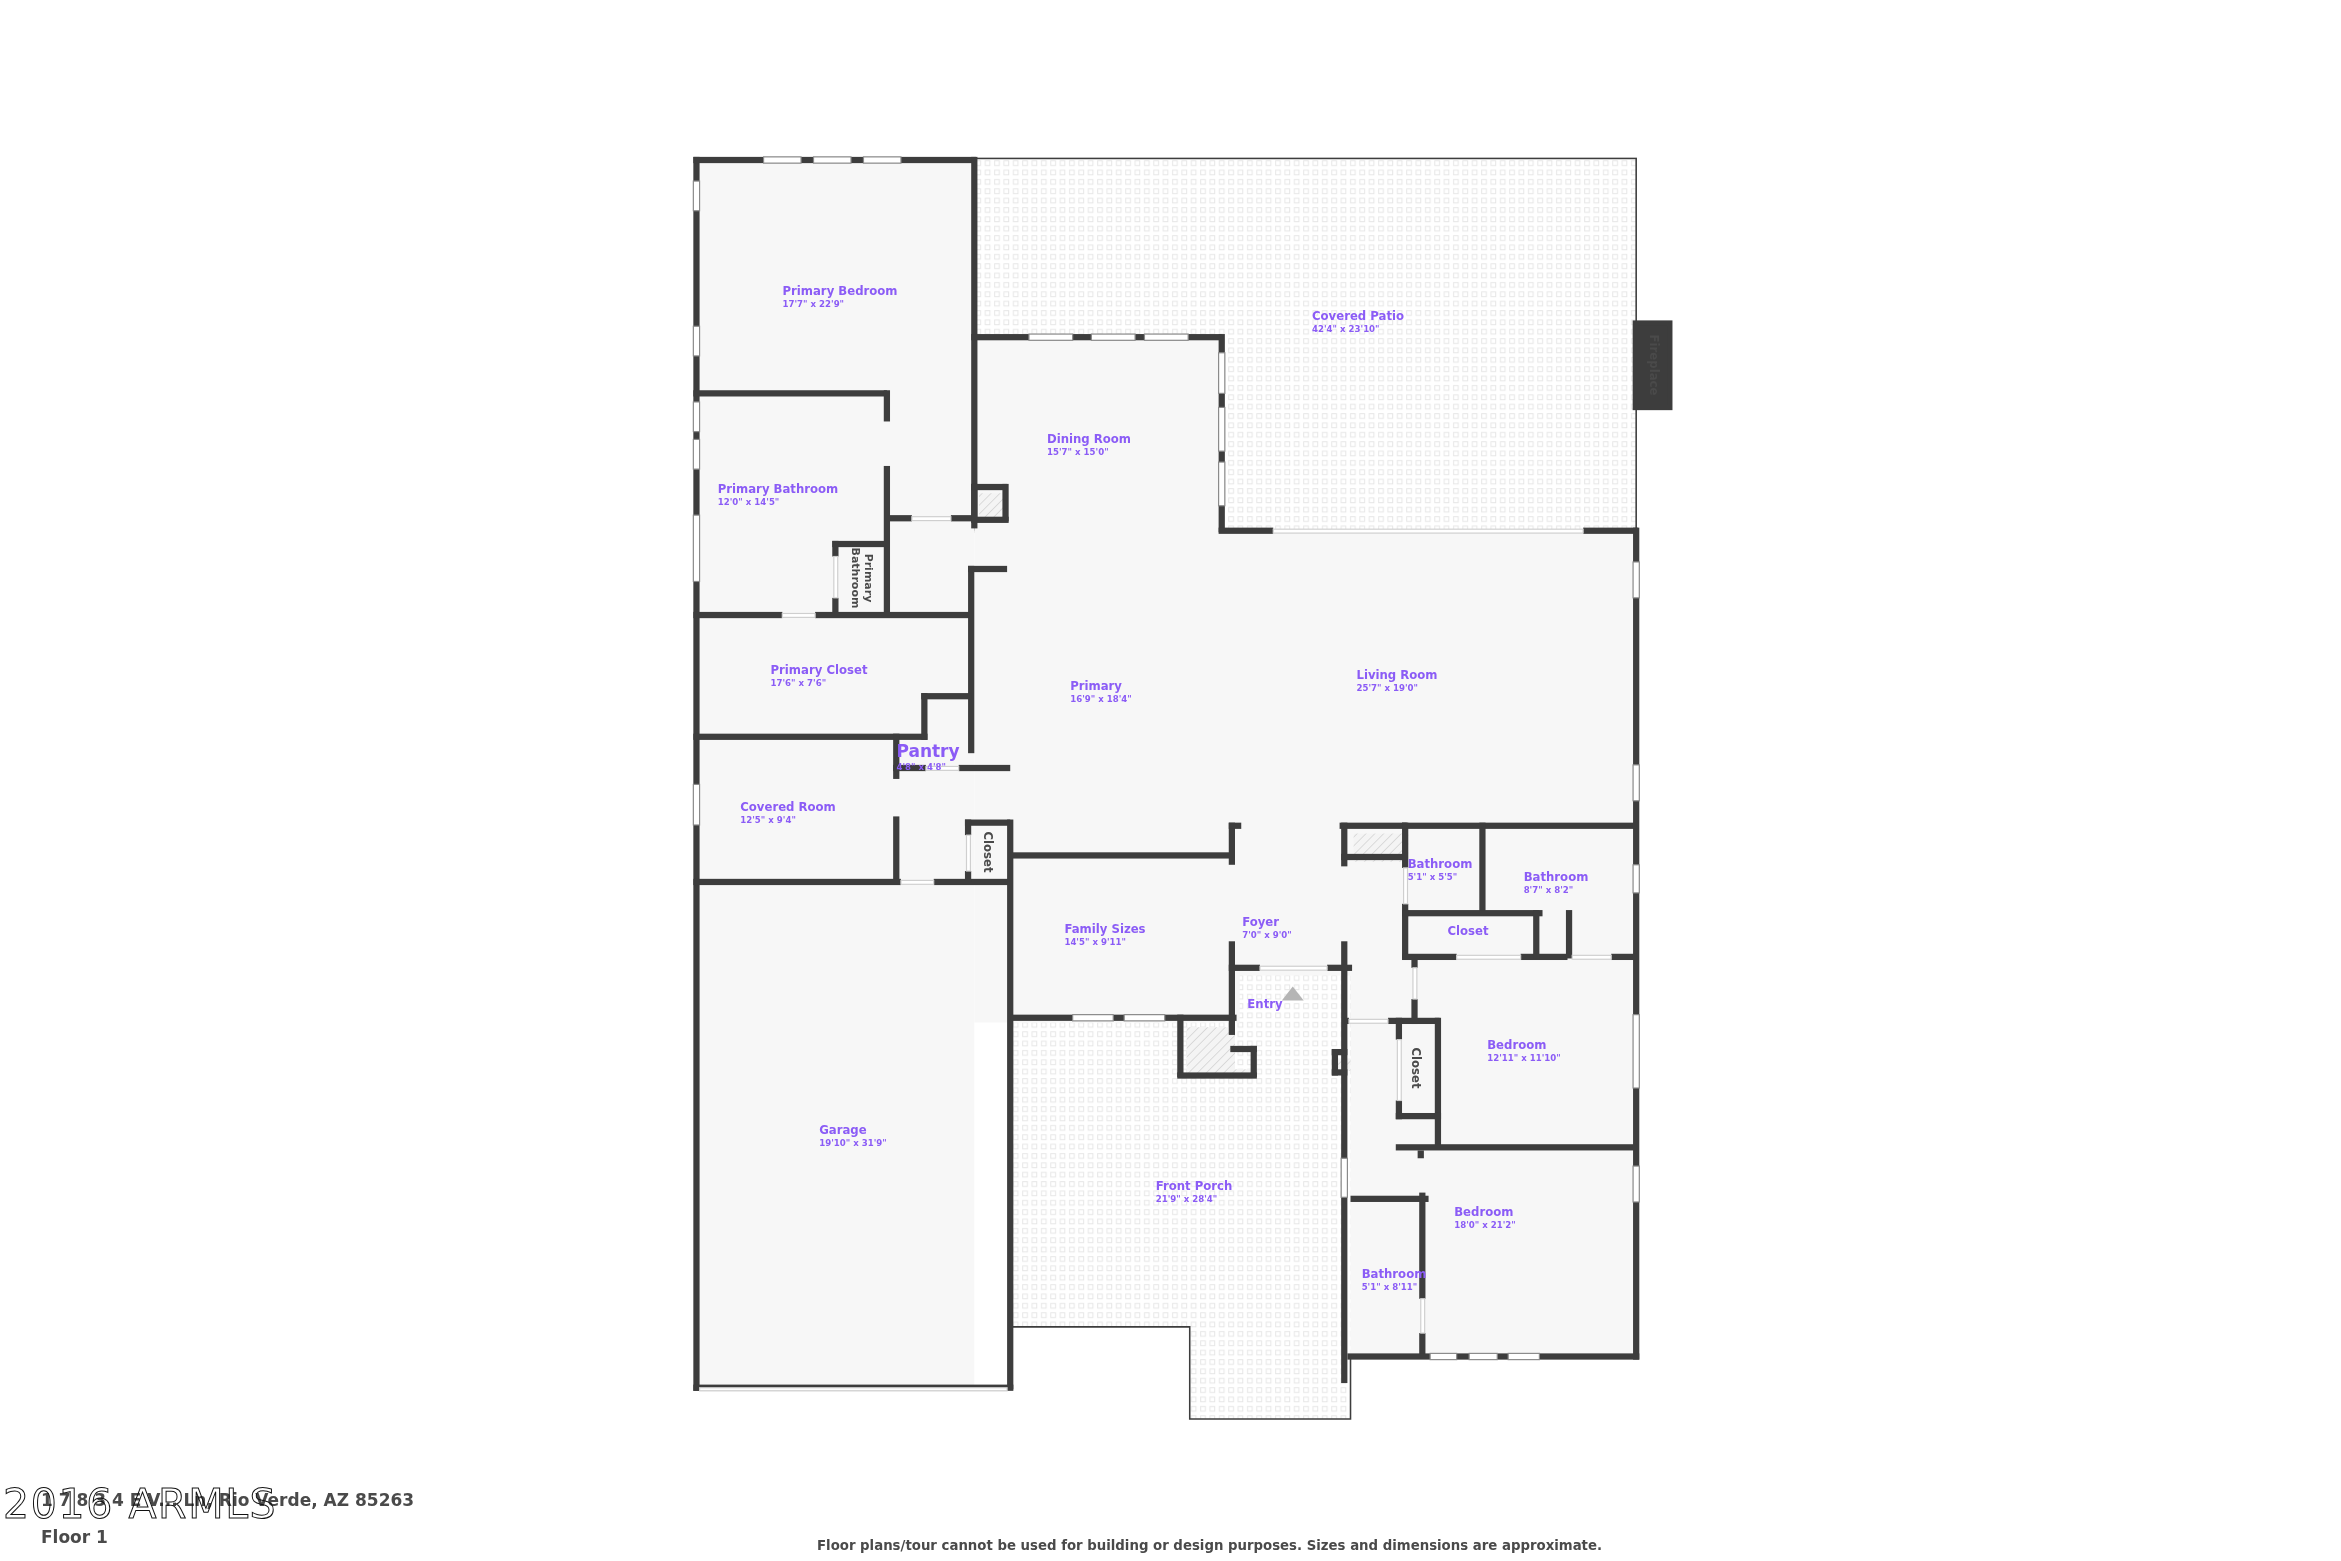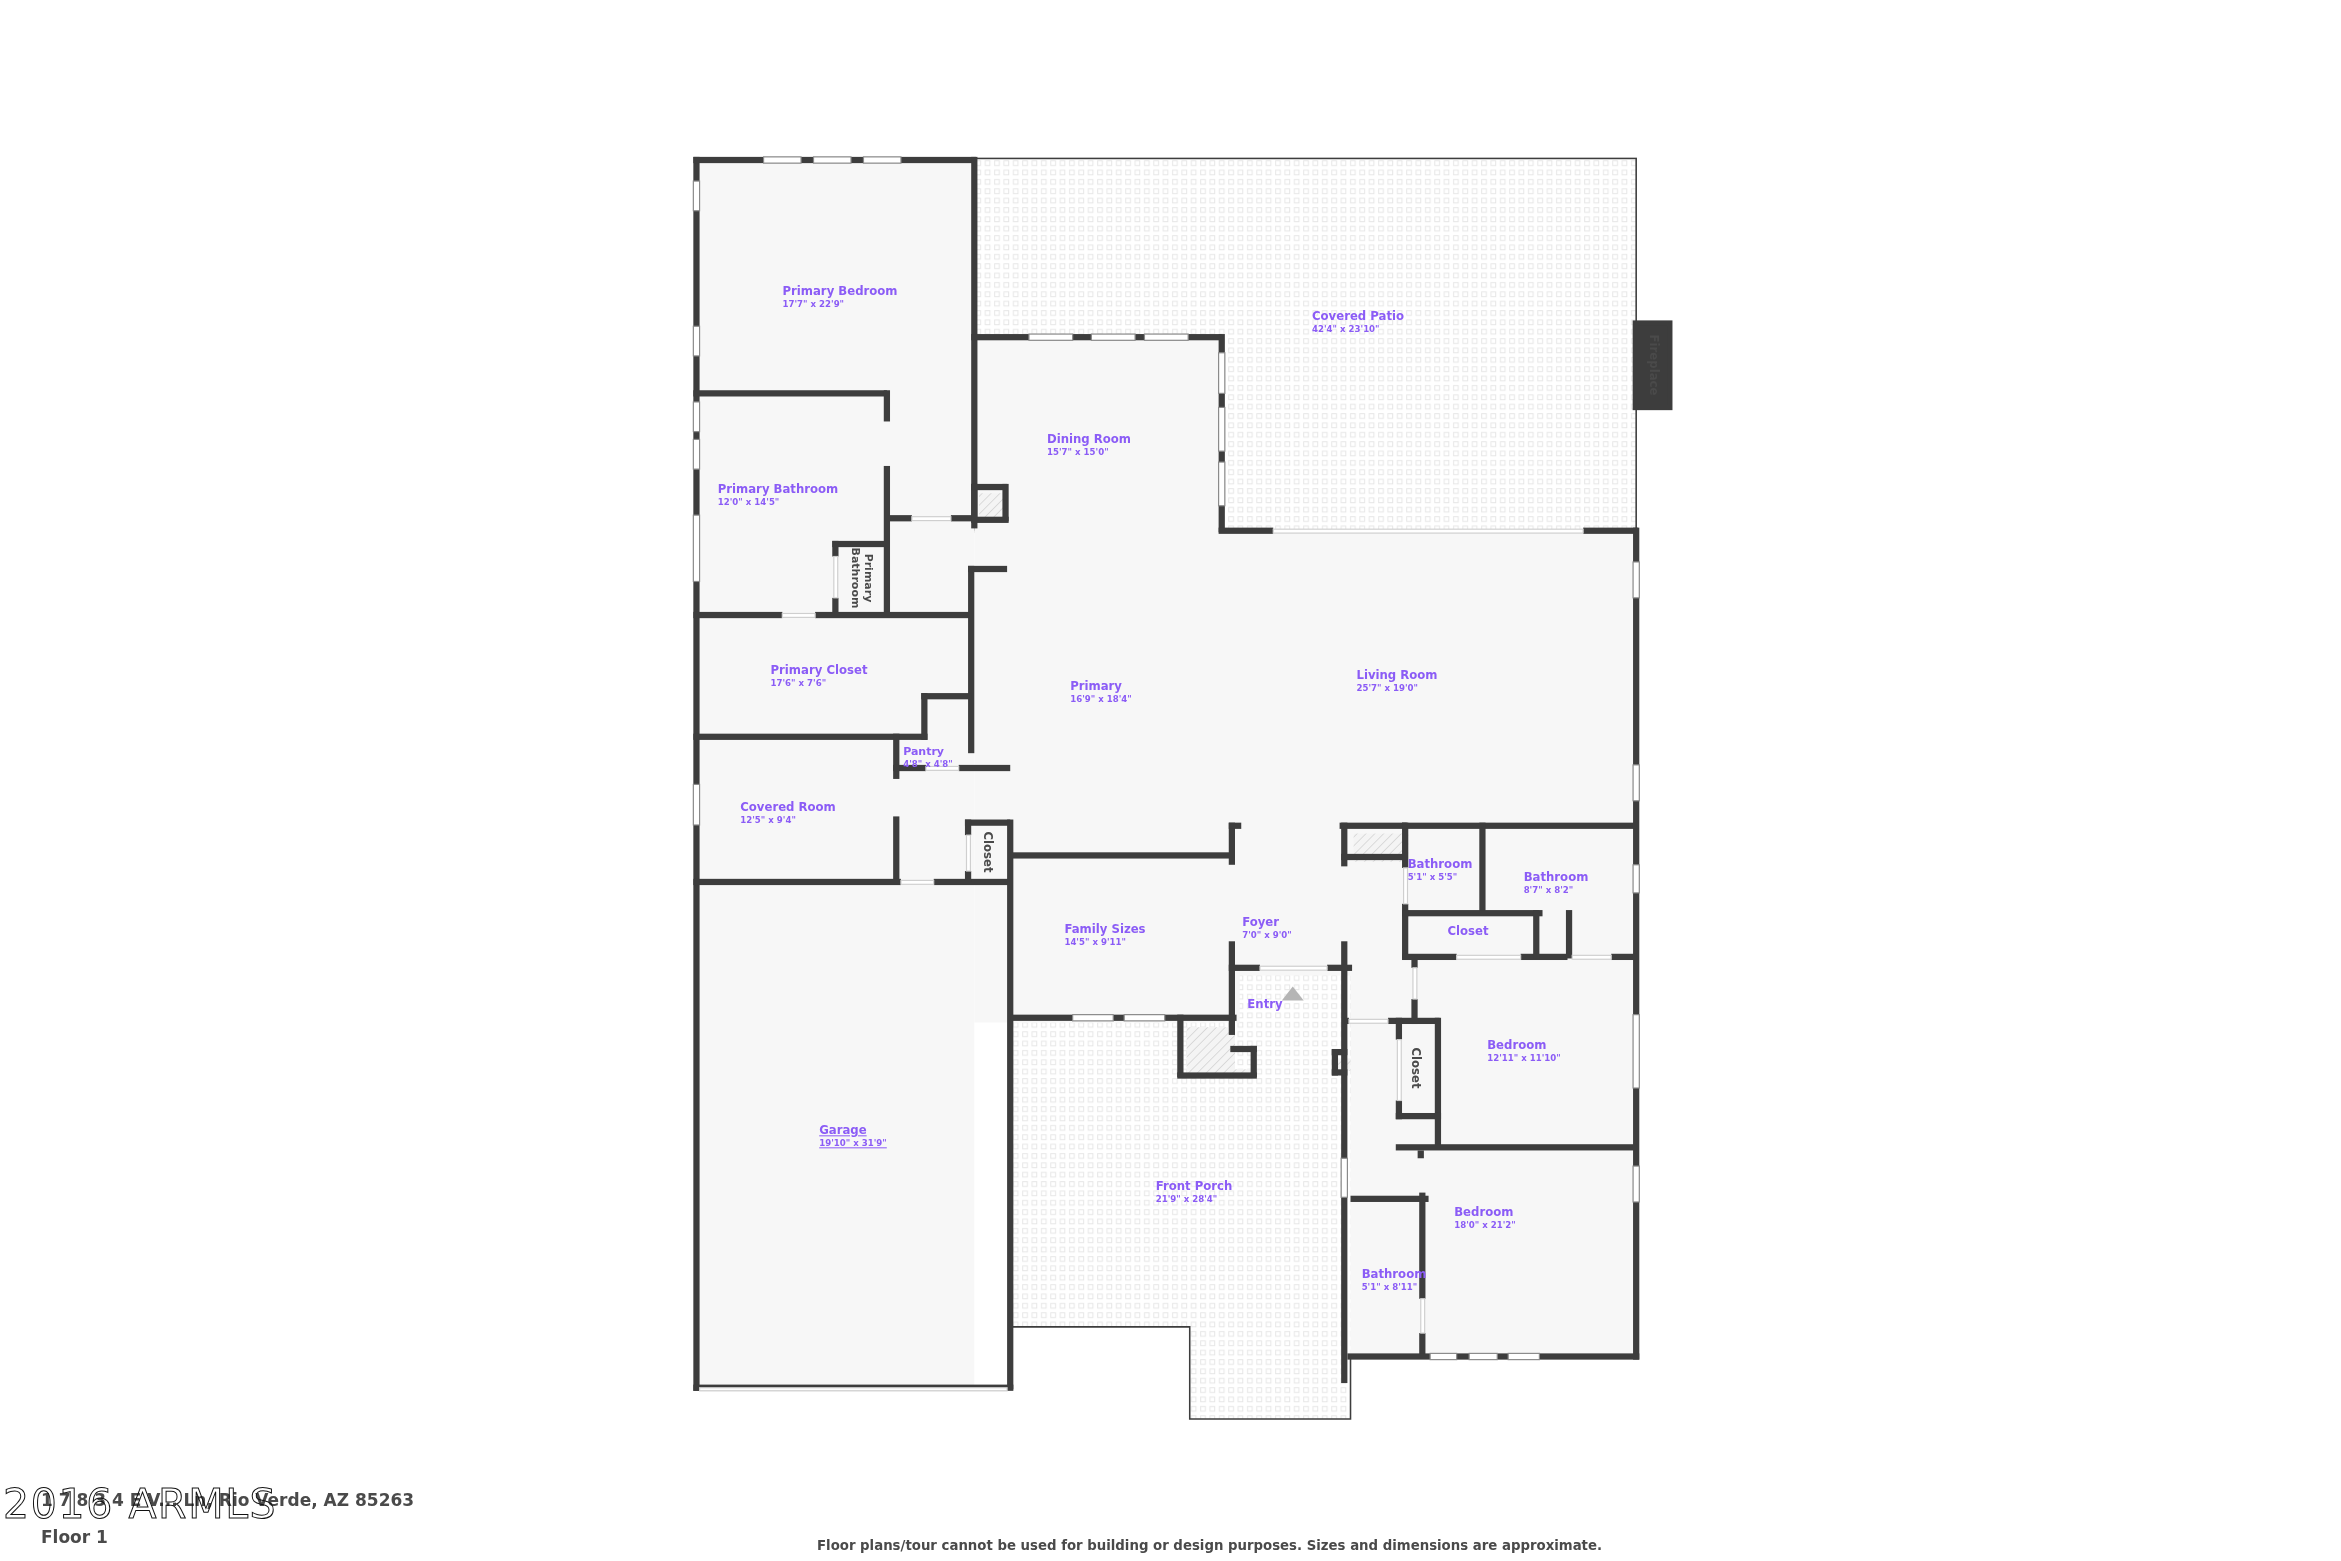--- a/index.html
+++ b/index.html
@@ -254,21 +254,21 @@
 </div>
 <div class="lbl" style="left:1101px;top:692px;">
   <span class="n">Primary</span>
   <span class="d">16'9" x 18'4"</span>
 </div>
 <div class="lbl" style="left:1397px;top:681px;">
   <span class="n">Living Room</span>
   <span class="d">25'7" x 19'0"</span>
 </div>
 <div class="lbl" style="left:928px;top:757px;font-size:0;">
-  <span class="n" style="font-size: 11px;">Pantry</span>
+  <span class="n" style="font-size: 17px;">Pantry</span>
   <span class="d" style="font-size: 8.6px;">4'8" x 4'8"</span>
 </div>
 <div class="lbl" style="left:788px;top:813px;">
   <span class="n">Covered Room</span>
   <span class="d">12'5" x 9'4"</span>
 </div>
 <div class="vlbl" style="left:987px;top:852px;">
   <span>Closet</span>
 </div>
 <div class="lbl" style="left:1105px;top:935px;">
@@ -301,21 +301,21 @@
   <span>Closet</span>
 </div>
 <div class="lbl" style="left:1485px;top:1218px;">
   <span class="n">Bedroom</span>
   <span class="d">18'0" x 21'2"</span>
 </div>
 <div class="lbl" style="left:1394px;top:1280px;">
   <span class="n">Bathroom</span>
   <span class="d">5'1" x 8'11"</span>
 </div>
-<div class="lbl" style="left:853px;top:1136px;text-decoration:underline;">
+<div class="lbl" style="left:853px;top:1136px;">
   <span class="n">Garage</span>
   <span class="d">19'10" x 31'9"</span>
 </div>
 <div class="lbl" style="left:1194px;top:1192px;">
   <span class="n">Front Porch</span>
   <span class="d">21'9" x 28'4"</span>
 </div>
 
 <div class="footer-addr">1 7 8 3 4 E V... Ln, Rio Verde, AZ 85263</div>
 <div class="watermark">2016 ARMLS</div>

